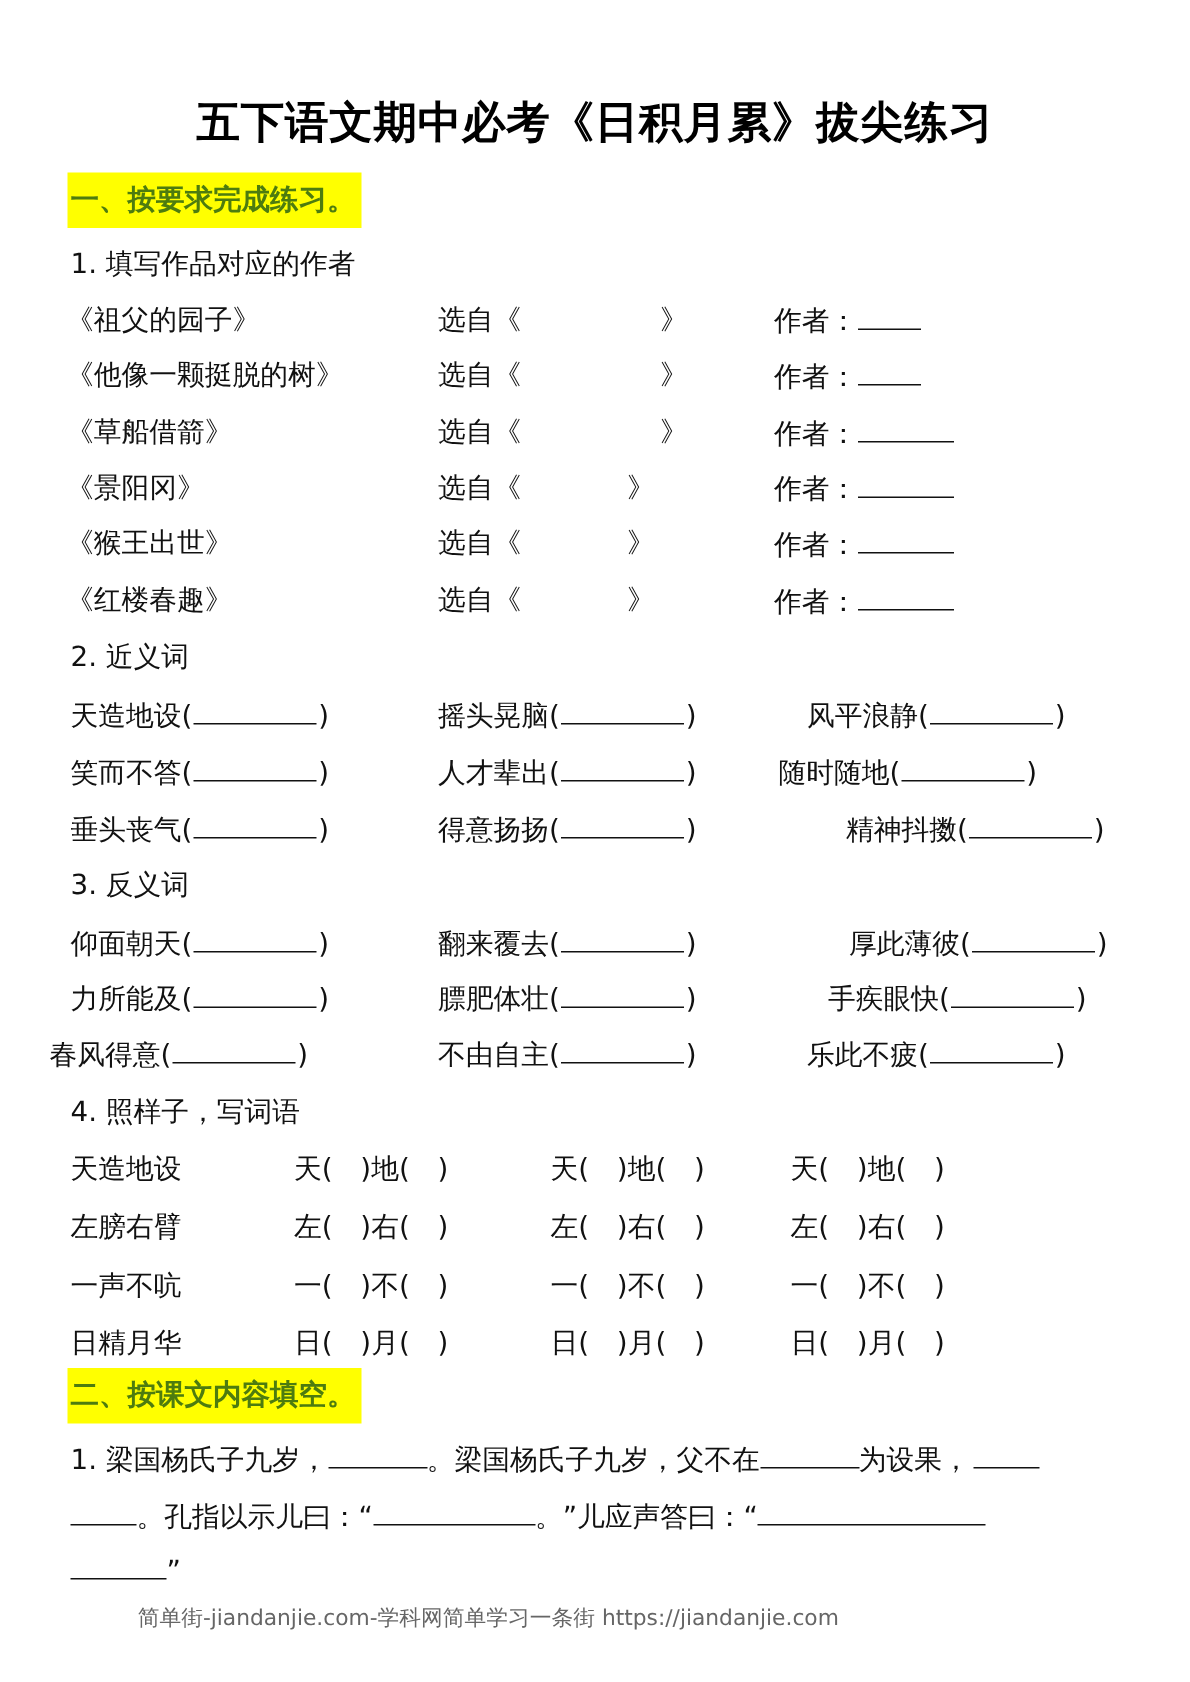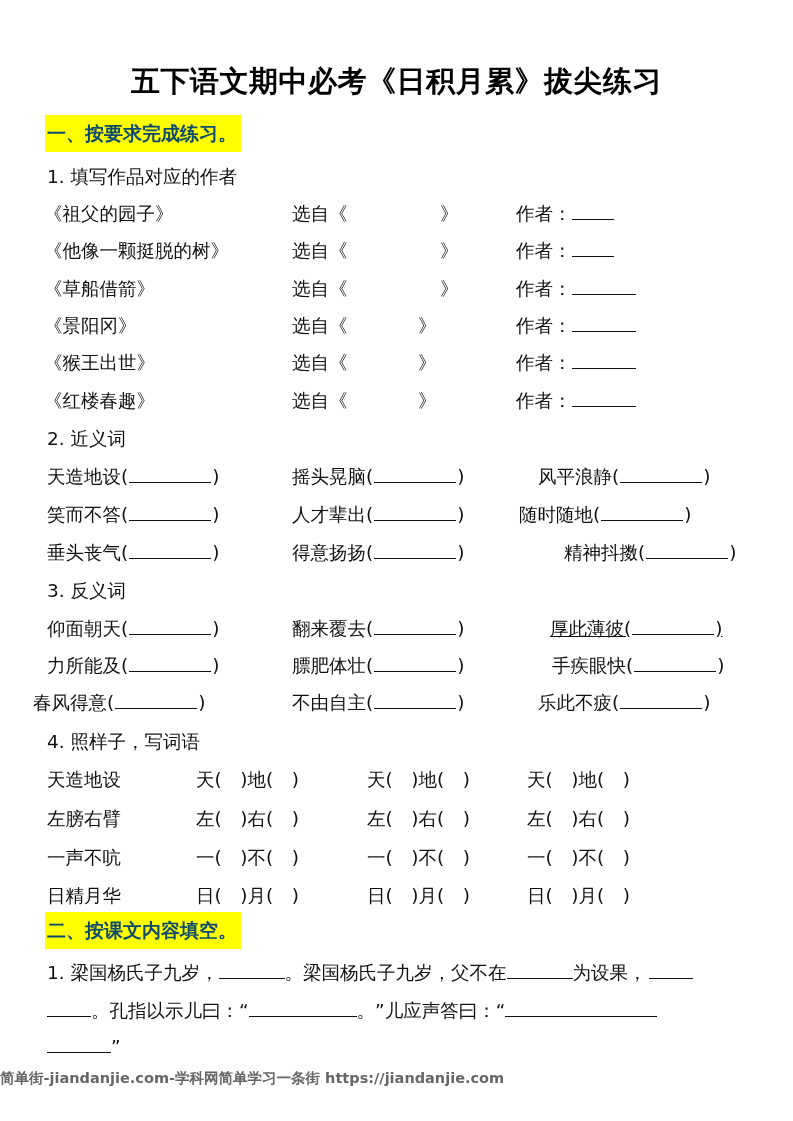--- a/index.html
+++ b/index.html
@@ -27,21 +27,21 @@
     }
     .section-head {
       position: absolute;
       left: 45px;
       height: 37px;
       padding: 0 4px 0 2px;
       background: #ffff00;
       font-size: 19px;
       font-weight: bold;
       line-height: 37px;
-      color: #0c4a6e;
+      color: #4d7c0f;
       white-space: nowrap;
     }
     .line {
       position: absolute;
       font-size: 18.5px;
       line-height: 26px;
       white-space: nowrap;
       color: #111;
     }
     .blank {
@@ -56,23 +56,23 @@
       width: 82px;
       height: 19px;
       vertical-align: baseline;
       margin: 0 1px;
     }
     .footer {
       position: absolute;
       left: 0;
       top: 1069px;
       width: 651px;
+      text-align: center;
       font-size: 14.5px;
       color: #666666;
-      font-weight: bold;
     }
   </style>
 </head>
 <body>
 
 <div class="title">五下语文期中必考《日积月累》拔尖练习</div>
 
 <div class="section-head" style="top:115px;">一、按要求完成练习。</div>
 
 <div class="line" style="left:47px; top:164px;">1. 填写作品对应的作者</div>
@@ -123,21 +123,21 @@
   <div class="line" style="left:47px; top:540px;"><span>垂头丧气</span>(<span class="paren-blank"></span>)</div>
   <div class="line" style="left:292px; top:540px;"><span>得意扬扬</span>(<span class="paren-blank"></span>)</div>
   <div class="line" style="left:538px; top:540px;margin-left:26px;"><span>精神抖擞</span>(<span class="paren-blank"></span>)</div>
 </div>
 
 <div class="line" style="left:47px; top:578px;">3. 反义词</div>
 
 <div>
   <div class="line" style="left:47px; top:616px;"><span>仰面朝天</span>(<span class="paren-blank"></span>)</div>
   <div class="line" style="left:292px; top:616px;"><span>翻来覆去</span>(<span class="paren-blank"></span>)</div>
-  <div class="line" style="left:550px; top:616px;text-decoration:underline;"><span>厚此薄彼</span>(<span class="paren-blank"></span>)</div>
+  <div class="line" style="left:566px; top:616px;"><span>厚此薄彼</span>(<span class="paren-blank"></span>)</div>
 
   <div class="line" style="left:47px; top:653px;"><span>力所能及</span>(<span class="paren-blank"></span>)</div>
   <div class="line" style="left:292px; top:653px;"><span>膘肥体壮</span>(<span class="paren-blank"></span>)</div>
   <div class="line" style="left:552px; top:653px;"><span>手疾眼快</span>(<span class="paren-blank"></span>)</div>
 
   <div class="line" style="left:33px; top:690px;"><span>春风得意</span>(<span class="paren-blank"></span>)</div>
   <div class="line" style="left:292px; top:690px;"><span>不由自主</span>(<span class="paren-blank"></span>)</div>
   <div class="line" style="left:538px; top:690px;"><span>乐此不疲</span>(<span class="paren-blank"></span>)</div>
 </div>
 

